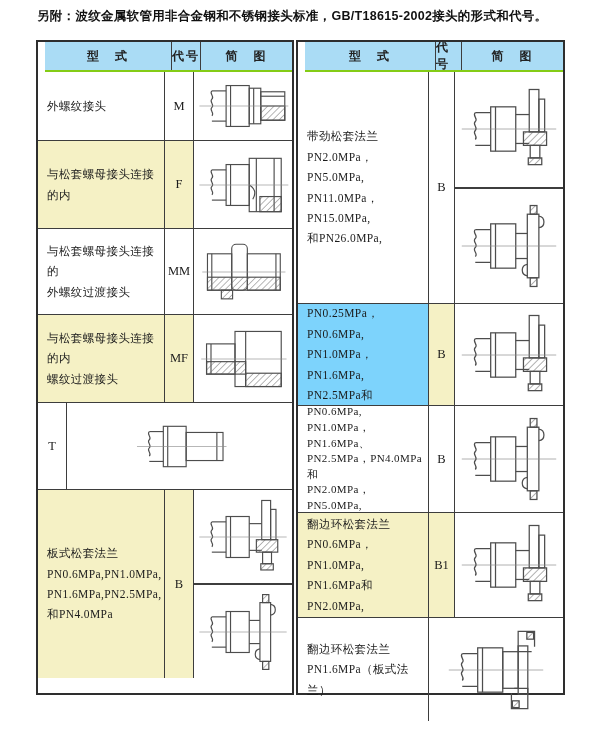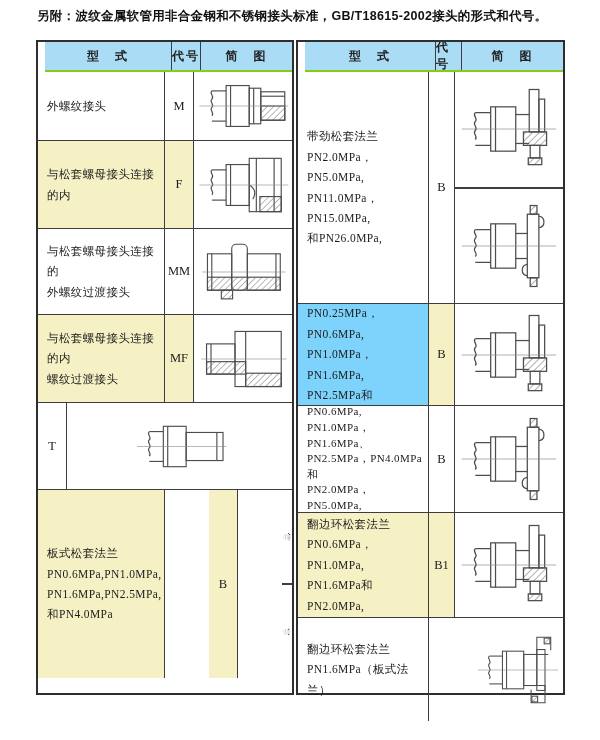--- a/index.html
+++ b/index.html
@@ -5,21 +5,21 @@
   html,body{margin:0;padding:0;background:#ffffff;}
   .page{position:relative;width:600px;height:740px;background:#ffffff;overflow:hidden;
         font-family:"Liberation Serif","DejaVu Serif",serif;color:#1b1b1b;}
   .doc-title{position:absolute;left:37px;top:8px;width:540px;
         font-family:"Liberation Sans","DejaVu Sans",sans-serif;
         font-weight:bold;font-size:12.5px;letter-spacing:0.3px;color:#111;}
   .tbl{position:absolute;top:40px;border:2px solid #2e2e2e;box-sizing:border-box;background:#fff;}
   .tbl-left{left:36px;width:258px;height:655px;}
   .tbl-right{left:296px;width:269px;height:655px;}
   .tr{display:flex;box-sizing:border-box;border-bottom:1px solid #3d3d3d;}
-  .tr:last-child{border-bottom:none;gap:44px;}
+  .tr:last-child{border-bottom:none;}
   .tr.head{border-bottom:2px solid #84cc16;margin-left:7px;}
   .td{box-sizing:border-box;border-right:1px solid #3d3d3d;display:flex;align-items:center;justify-content:center;overflow:hidden;}
   .td:last-child{border-right:none;}
   .th{font-family:"Liberation Sans","DejaVu Sans",sans-serif;font-size:12px;font-weight:bold;
       letter-spacing:2px;color:#222;}
   .type{justify-content:flex-start;padding:4px 4px 4px 9px;font-size:11.5px;line-height:1.78;
         white-space:pre-line;letter-spacing:0.4px;}
   .type.dense{line-height:1.42;font-size:11px;}
   .code{font-size:12.5px;}
   .c-type-l{width:127px;}  .c-code-l{width:29px;}  .c-diag-l{flex:1;}

